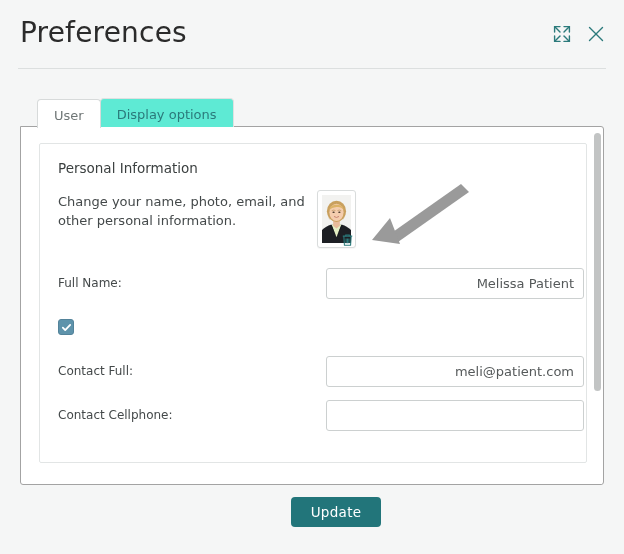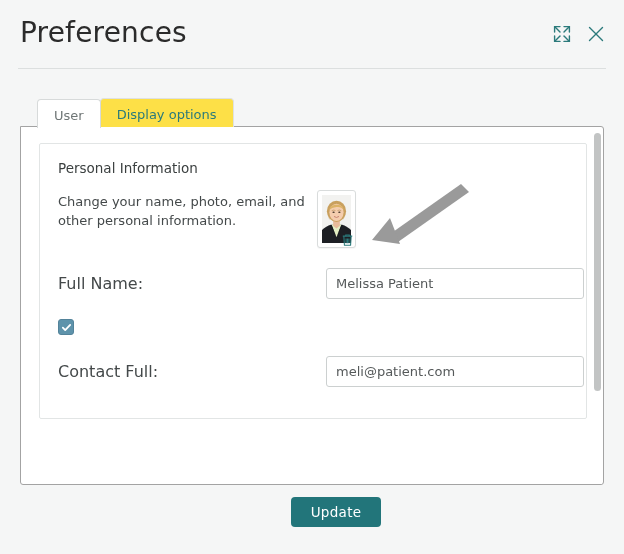--- a/index.html
+++ b/index.html
@@ -78,21 +78,21 @@
   .tab.active {
     background: #ffffff;
     color: #6f7676;
     border-color: #d7dada;
     position: relative;
     z-index: 2;
     margin-bottom: -1px;
     padding-bottom: 8px;
   }
   .tab.inactive {
-    background: #fde047;
+    background: #5eead4;
     color: #2b7a7b;
     border-color: #dfe1e1;
     margin-left: -1px;
   }
 
   
   .panel {
     position: absolute;
     top: 126px;
     left: 20px;
@@ -175,41 +175,42 @@
 
   
   .form-row {
     display: flex;
     align-items: center;
     min-height: 34px;
     margin-bottom: 10px;
   }
   .form-label {
     width: 268px;
-    font-size: 16px;
+    font-size: 12px;
     color: #44494a;
     flex: none;
   }
   .field-area {
     flex: 1;
     display: flex;
     align-items: center;
   }
   .txt {
     width: 258px;
     height: 31px;
     border: 1px solid #ccd0d0;
     border-radius: 3px;
     font-size: 13px;
     color: #55595a;
     padding: 0 9px;
     box-sizing: border-box;
     font-family: "DejaVu Sans", sans-serif;
     background: #fff;
     outline: none;
+    text-align: right;
   }
   .txt.short { width: 196px; }
   .txt::placeholder { color: #9aa0a0; }
 
   .cb {
     width: 16px;
     height: 16px;
     border-radius: 3px;
     box-sizing: border-box;
     display: inline-flex;
@@ -394,20 +395,26 @@
         </div>
       </div>
 
       <div class="form-row">
         <div class="form-label">Contact Full:</div>
         <div class="field-area">
           <input class="txt" type="text" value="meli@patient.com" style="">
         </div>
       </div>
 
+      <div class="form-row">
+        <div class="form-label">Contact Cellphone:</div>
+        <div class="field-area">
+          <input class="txt" type="text" value="" style="">
+        </div>
+      </div>
 
 
     </div>
   </div>
 
   <div class="scrollbar-track">
     <div class="scrollbar-thumb"></div>
   </div>
 </div>
 

